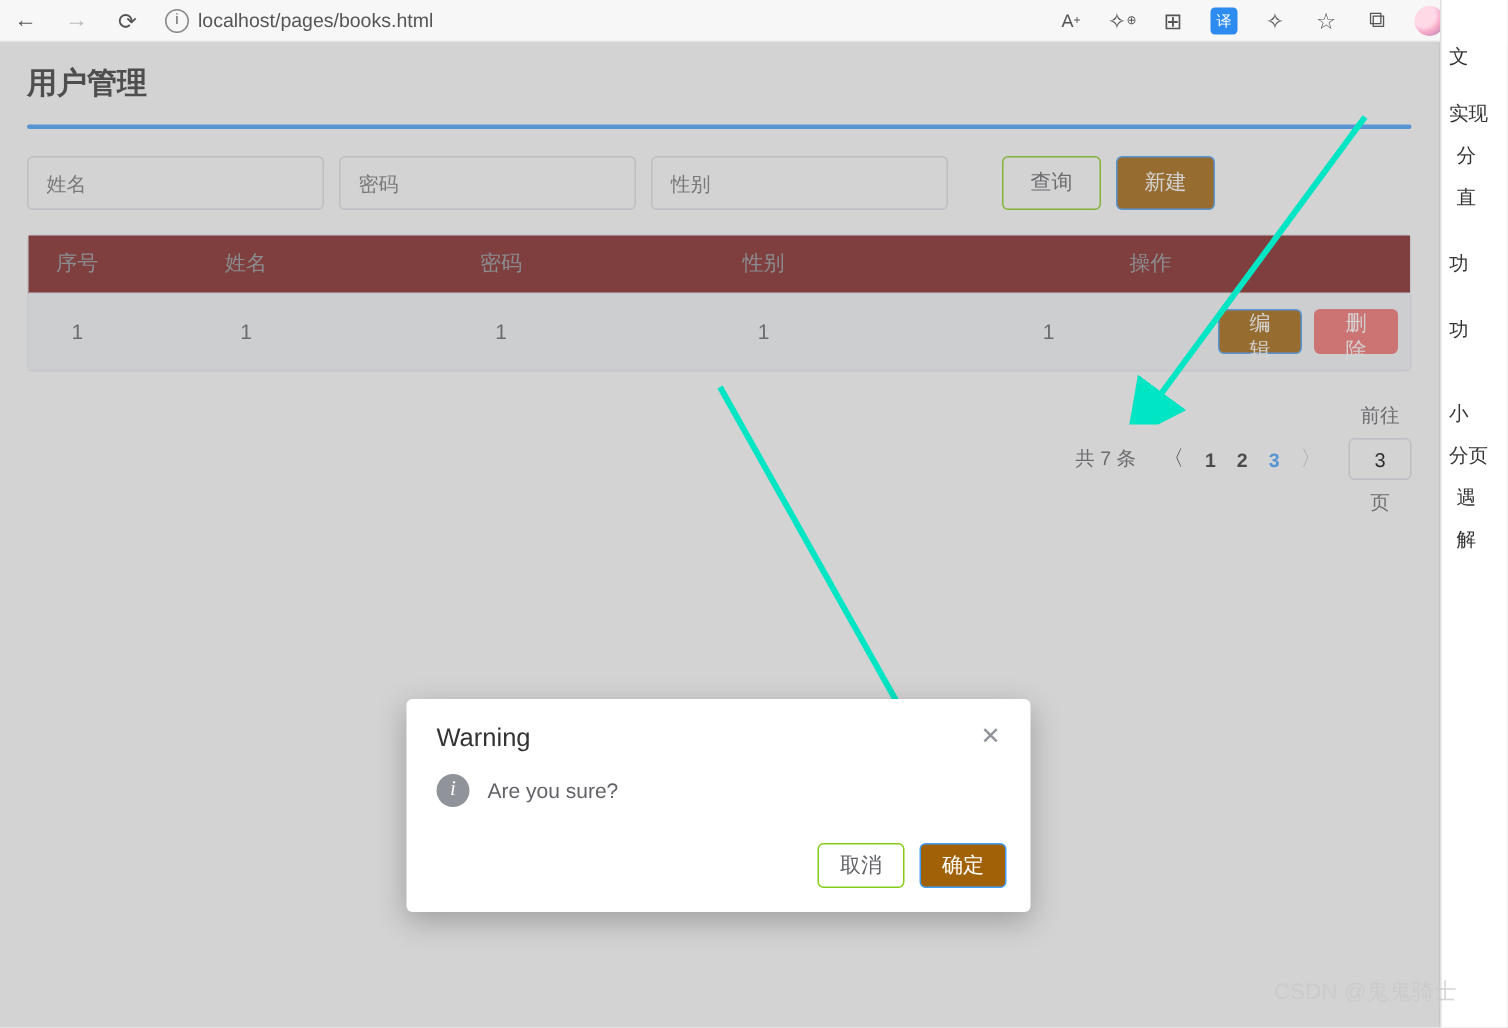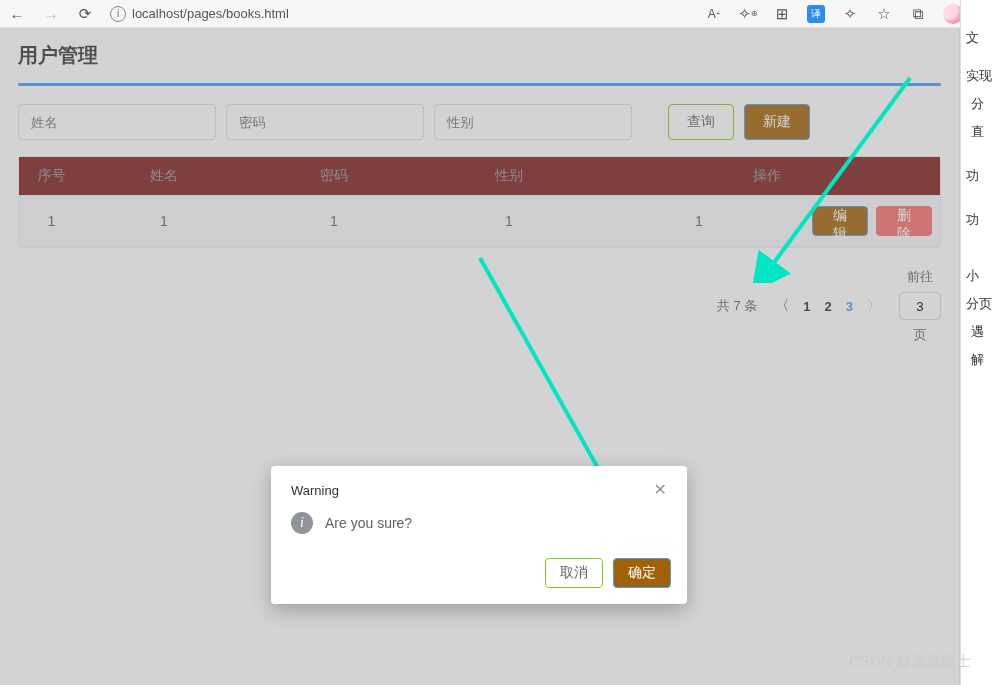--- a/index.html
+++ b/index.html
@@ -61,21 +61,21 @@
     .pg-arrow { color:#303133; font-size:14px; cursor:pointer;}
     .pg-arrow.disabled { color:#c0c4cc;}
     .pg-num { font-weight:bold; color:#303133; cursor:pointer;}
     .pg-num.active { color:#409EFF;}
     .goto { display:flex; align-items:center; gap:6px;flex-direction:column;}
     .goto-inp { width:42px; height:28px; text-align:center; border:1px solid #dcdfe6; border-radius:4px;}
     
     
     .dialog { position:absolute; z-index:10; top:438px; left:271px; width:416px; background:#fff; border-radius:4px; box-shadow:0 6px 20px rgba(0,0,0,0.25);}
     .dlg-head { display:flex; align-items:center; justify-content:space-between; padding:16px 20px 8px;}
-    .dlg-title { font-size:13px; color:#333;}
+    .dlg-title { font-size:17px; color:#333;}
     .dlg-close { font-size:16px; color:#909399; cursor:pointer; line-height:1;}
     .dlg-body { padding:6px 20px 16px; display:flex; align-items:center; gap:12px; color:#606266;}
     .info-icon { width:22px; height:22px; border-radius:50%; background:#909399; color:#fff; display:flex; align-items:center; justify-content:center; font-style:italic; font-family:Georgia,serif; font-size:14px;}
     .dlg-foot { padding:8px 16px 16px; display:flex; justify-content:flex-end; gap:10px;}
     
     
     .rightpanel { position:absolute; top:0; left:960px; width:45px; height:685px; background:#fff; padding-top:24px; font-size:13px; color:#333; border-left:1px solid #ddd;}
     .rightpanel div { padding:5px 5px; white-space:nowrap;}
     
     

